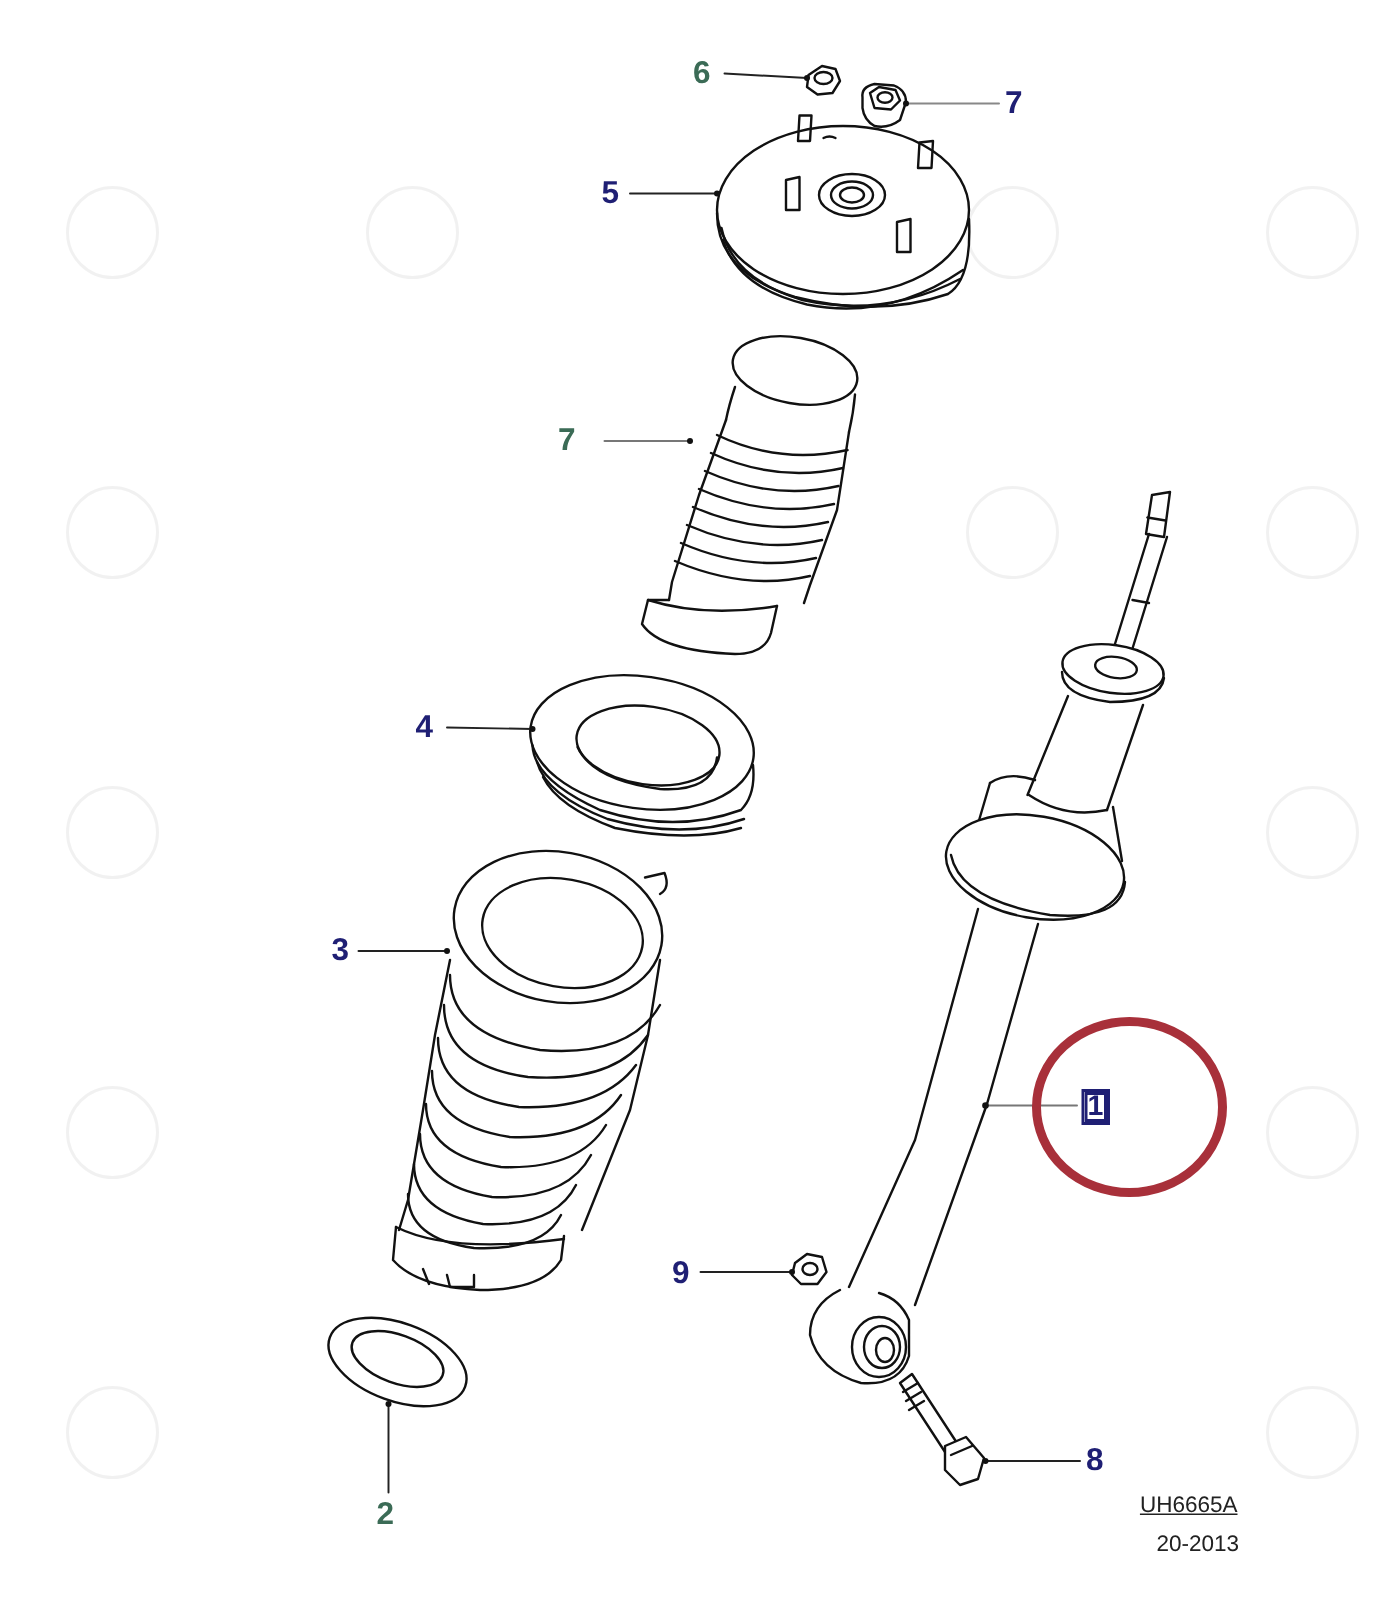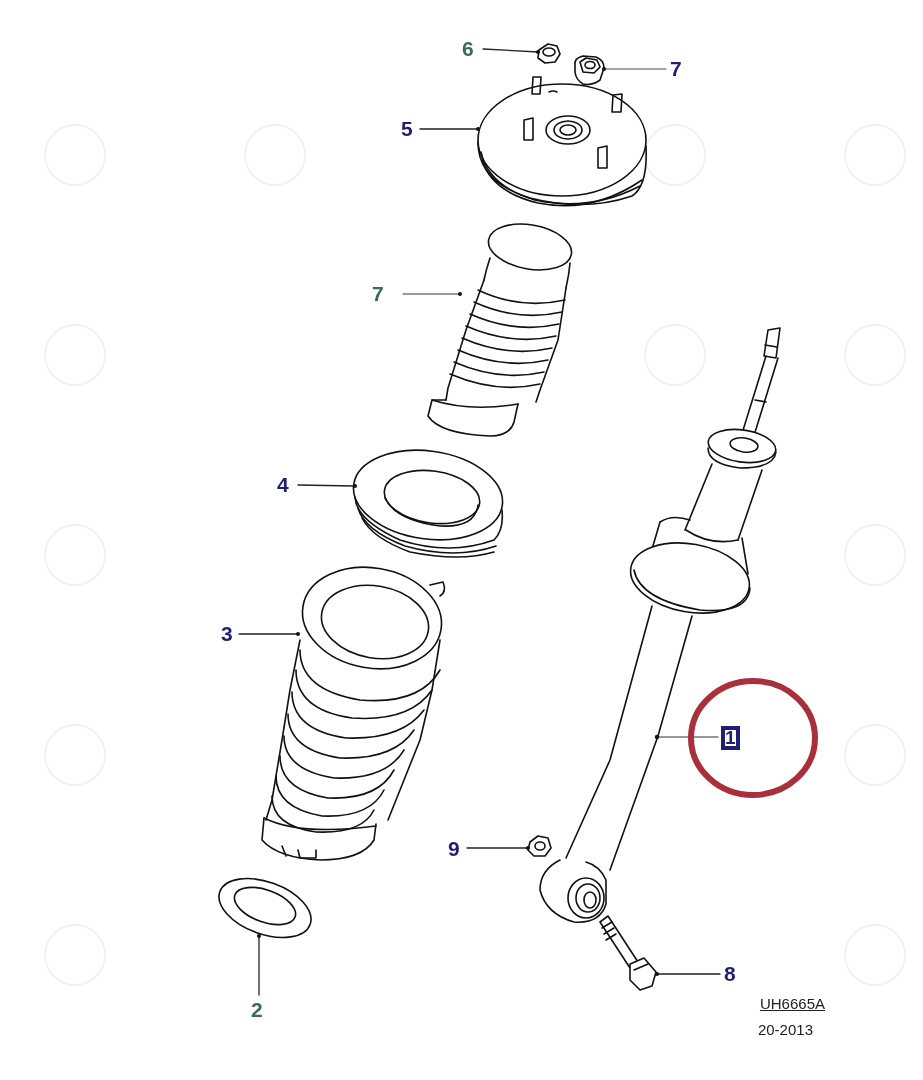--- a/index.html
+++ b/index.html
@@ -219,15 +219,15 @@
   <div class="lbl navy" style="left:670px;top:58px;">7</div>
   <div class="lbl navy" style="left:401px;top:118px;">5</div>
   <div class="lbl teal" style="left:372px;top:283px;">7</div>
   <div class="lbl navy" style="left:277px;top:474px;">4</div>
   <div class="lbl navy" style="left:221px;top:623px;">3</div>
   <div class="lbl teal" style="left:251px;top:999px;">2</div>
   <div class="lbl navy sel" style="left:721px;top:726px;">1</div>
   <div class="lbl navy" style="left:448px;top:838px;">9</div>
   <div class="lbl navy" style="left:724px;top:963px;">8</div>
 
-  <div class="foot" style="top:1021px; right:110px;margin-left:42px;">20-2013</div>
+  <div class="foot" style="top:1021px; right:97px;margin-left:42px;">20-2013</div>
   <div class="foot" style="top:995px; right:98px;text-decoration:underline;">UH6665A</div>
 </div>
 
 </body></html>

